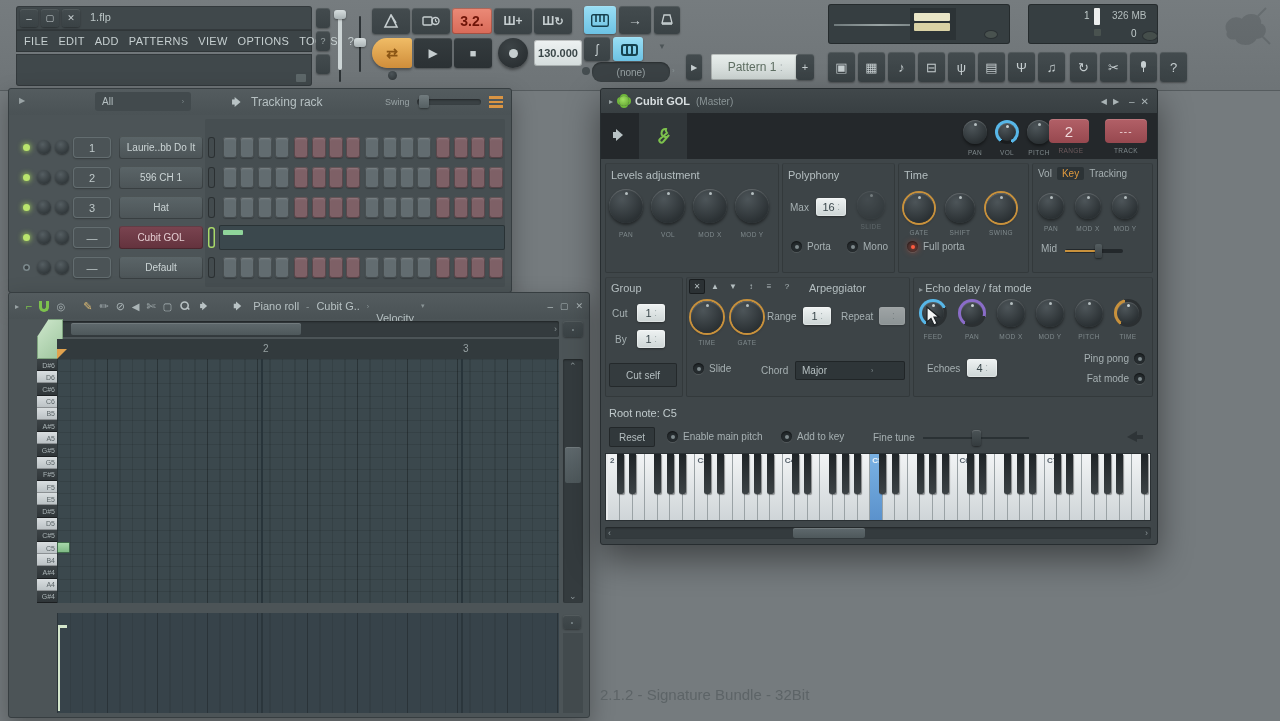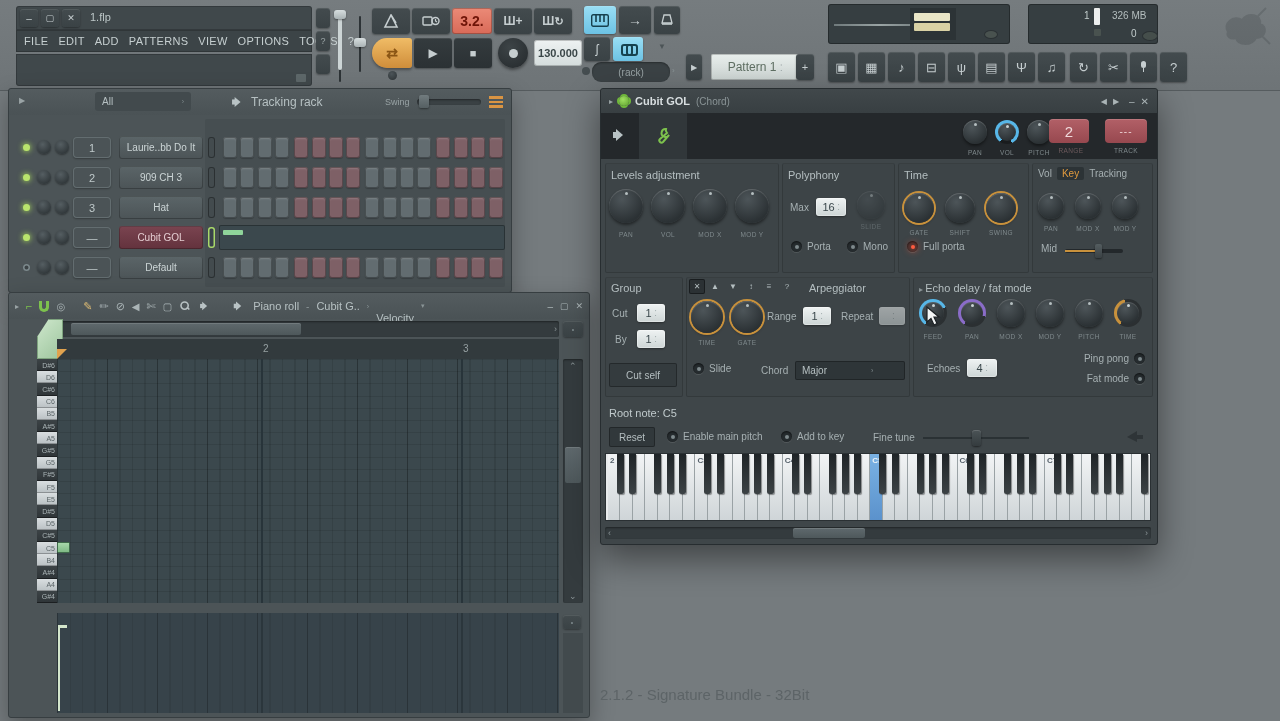--- a/index.html
+++ b/index.html
@@ -196,21 +196,21 @@
         <path d="M2 11h10" stroke="#c6ced0" stroke-width="1.6"></path>
       </svg>
   </div>
   <div class="tbtn abs" style="left:584px;top:37px;width:26px;height:24px;font-size:12px;">ʃ</div>
   <div class="tbtn blue abs" style="left:613px;top:37px;width:30px;height:24px;">
     <span class="i-link"></span>
   </div>
   <div class="abs" style="left:658px;top:42px;font-size:8px;color:#4c5457;">▼</div>
   <div class="abs flex" style="left:592px;top:62px;width:78px;height:20px;background:#3b4245;border-radius:9px;justify-content:center;
               box-shadow:inset 0 1px 2px rgba(0,0,0,.35);color:#98a2a4;font-size:10px;">
-    <span>(rack)</span>
+    <span>(none)</span>
   </div>
   <div class="abs" style="left:582px;top:67px;width:8px;height:8px;border-radius:50%;background:#454d50;"></div>
   <div class="abs" style="left:672px;top:66px;font-size:8px;color:#8a9496;">›</div>
 
 
   <div class="tbtn abs" style="left:686px;top:54px;width:16px;height:26px;font-size:8px;">▶</div>
   <div class="abs flex" style="left:711px;top:54px;width:88px;height:26px;background:linear-gradient(#e8eeec,#ccd4d2);border-radius:2px;justify-content:center;
               box-shadow:inset 0 0 0 1px rgba(0,0,0,.2);color:#5f6f63;font-size:12px;">
     <span>Pattern 1</span>
       <span class="stp" style="color:#8a9698;font-size:9px;margin-left:4px;">⁚</span>
@@ -305,21 +305,21 @@
           <div class="step r" style="left: 427.3px;"></div>
           <div class="step r" style="left: 444.7px;"></div>
           <div class="step r" style="left: 462.1px;"></div>
           <div class="step r" style="left: 479.5px;"></div>
         </div>
         <div class="ch-row" style="top: 30px;">
           <div class="led on"></div>
           <div class="mini-knob" style="left: 28px;"></div>
           <div class="mini-knob" style="left: 46px;"></div>
           <div class="numbox">2</div>
-          <div class="chname">909 CH 3</div>
+          <div class="chname">596 CH 1</div>
           <div class="ch-ind"></div>
           <div class="step g" style="left: 214px;"></div>
           <div class="step g" style="left: 231.4px;"></div>
           <div class="step g" style="left: 248.8px;"></div>
           <div class="step g" style="left: 266.2px;"></div>
           <div class="step r" style="left: 285.1px;"></div>
           <div class="step r" style="left: 302.5px;"></div>
           <div class="step r" style="left: 319.9px;"></div>
           <div class="step r" style="left: 337.3px;"></div>
           <div class="step g" style="left: 356.2px;"></div>
@@ -498,21 +498,21 @@
 
   <span class="abs" style="left:600px;top:686px;font-size:15px;color:#5d6467;">2.1.2 - Signature Bundle - 32Bit</span>
 
   <div class="win" style="left:600px;top:88px;width:556px;height:455px;background:#3f4649;border-color:#272d30;box-shadow:0 14px 34px rgba(0,0,0,.45);">
 
     <div class="abs flex" style="left:0;top:0;width:100%;height:24px;background:linear-gradient(#41484b,#383f42);border-radius:3px 3px 0 0;padding:0 8px;box-sizing:border-box;gap:6px;">
       <span style="font-size:8px;color:#9aa4a6;">▸</span>
       <span style="width:10px;height:10px;border-radius:50%;background:radial-gradient(circle at 40% 35%,#9fe060,#5d9e2e);
                    box-shadow:0 -3px 0 -1px #6fb83a,0 3px 0 -1px #6fb83a,-3px 0 0 -1px #6fb83a,3px 0 0 -1px #6fb83a;"></span>
       <span style="font-size:11px;font-weight:bold;color:#d8dee0;">Cubit GOL</span>
-      <span style="font-size:10px;color:#8a9496;">(Chord)</span>
+      <span style="font-size:10px;color:#8a9496;">(Master)</span>
       <span style="flex:1;"></span>
       <span style="font-size:8px;color:#aab4b6;">◀</span>
       <span style="font-size:8px;color:#aab4b6;">▶</span>
       <span style="font-size:10px;color:#aab4b6;margin-left:4px;">–</span>
       <span style="font-size:10px;color:#aab4b6;">✕</span>
     </div>
 
     <div class="abs" style="left:0;top:24px;width:100%;height:46px;background:#24282b;">
       <span class="i-speaker" style="position:absolute;left:12px;top:16px;"></span>
       <div class="abs flex" style="left:38px;top:0;width:48px;height:46px;background:#31373a;justify-content:center;">

